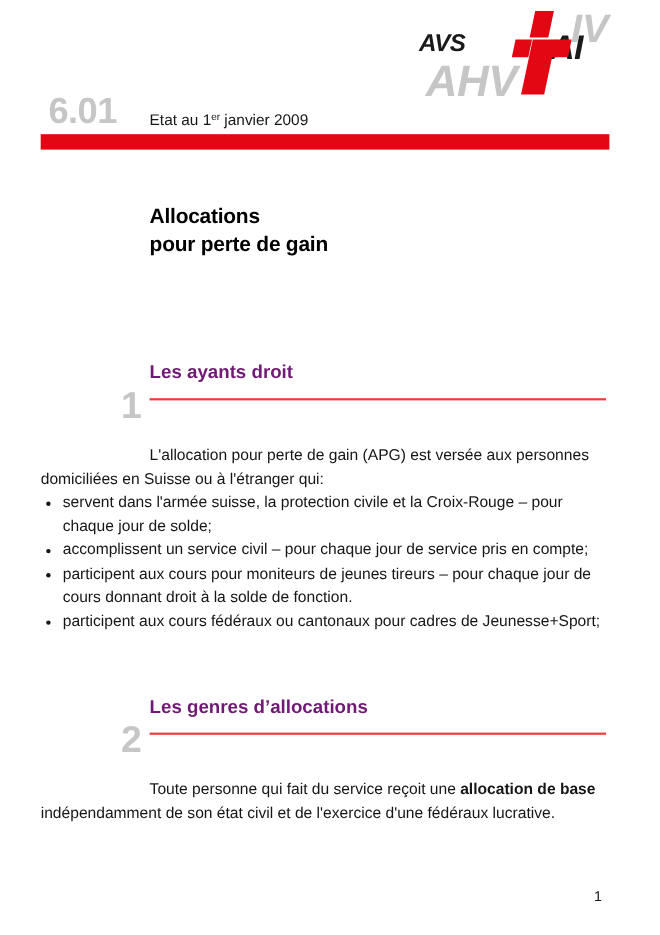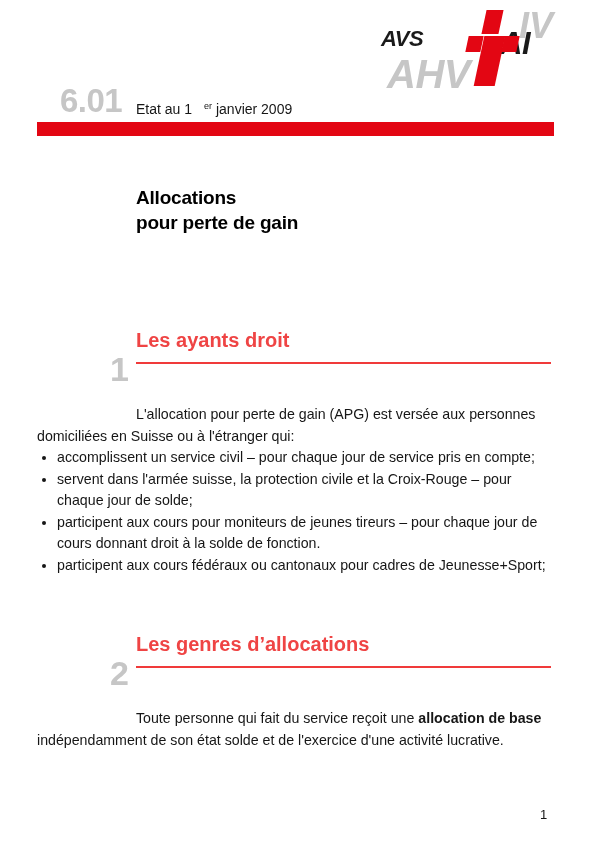--- a/index.html
+++ b/index.html
@@ -87,41 +87,40 @@
     transform: skewX(-12deg);
   }
   .cross .b-top     { left: 17px; top: 0px;  width: 17px; height: 24px; }
   .cross .b-left    { left: 0px;  top: 26px; width: 15px; height: 16px; }
   .cross .b-right   { left: 36px; top: 26px; width: 15px; height: 16px; }
   .cross .b-bottom  { left: 12px; top: 26px; width: 21px; height: 50px; }
 
   
   .doc-number {
     position: absolute;
-    left: 60px;
+    left: 44px;
     top: 84px;
     font-size: 33px;
     font-weight: bold;
     color: #c6c6c6;
     line-height: 1;
     letter-spacing: -0.5px;
   }
   .doc-date {
     position: absolute;
     left: 136px;
     top: 102px;
     font-size: 14px;
     color: #161616;
     line-height: 1;
     white-space: nowrap;
   }
   .doc-date sup {
     font-size: 9px;
     vertical-align: 5px;
-    margin-left: 12px;
   }
 
   .red-bar {
     position: absolute;
     left: 37px;
     top: 122px;
     width: 517px;
     height: 14px;
     background: #e30613;
   }
@@ -141,23 +140,23 @@
 
   
   .section { position: absolute; width: 600px; }
   #section-1 { top: 330px; }
   #section-2 { top: 634px; }
 
   .section-heading {
     position: absolute;
     left: 136px;
     top: 0px;
-    font-size: 20px;
-    font-weight: bold;
-    color: #ef4444;
+    font-size: 17px;
+    font-weight: bold;
+    color: #701a75;
     line-height: 1;
     white-space: nowrap;
   }
   .section-number {
     position: absolute;
     left: 110px;
     top: 22px;
     font-size: 34px;
     font-weight: bold;
     color: #c6c6c6;
@@ -240,32 +239,32 @@
 
   <h1 class="title"><span>Allocations</span><br><span>pour perte de gain</span></h1>
 
   <div class="section" id="section-1">
     <div class="section-heading">Les ayants droit</div>
     <div class="section-number">1</div>
     <div class="section-rule"></div>
     <div class="section-body">
       <p class="lead">L'allocation pour perte de gain (APG) est versée aux personnes domiciliées en Suisse ou à l'étranger qui:</p>
       <ul class="bullets">
+        <li><span class="dot"></span><span>servent dans l'armée suisse, la protection civile et la Croix-Rouge – pour chaque jour de solde;</span></li>
         <li><span class="dot"></span><span>accomplissent un service civil – pour chaque jour de service pris en compte;</span></li>
-        <li><span class="dot"></span><span>servent dans l'armée suisse, la protection civile et la Croix-Rouge – pour chaque jour de solde;</span></li>
         <li><span class="dot"></span><span>participent aux cours pour moniteurs de jeunes tireurs – pour chaque jour de cours donnant droit à la solde de fonction.</span></li>
         <li><span class="dot"></span><span>participent aux cours fédéraux ou cantonaux pour cadres de Jeunesse+Sport;</span></li>
       </ul>
     </div>
   </div>
 
   <div class="section" id="section-2">
     <div class="section-heading">Les genres d’allocations</div>
     <div class="section-number">2</div>
     <div class="section-rule"></div>
     <div class="section-body">
-      <p class="lead"><span>Toute personne qui fait du service reçoit une </span><b>allocation de base</b><span> indépendamment de son état solde et de l'exercice d'une activité lucrative.</span></p>
+      <p class="lead"><span>Toute personne qui fait du service reçoit une </span><b>allocation de base</b><span> indépendamment de son état civil et de l'exercice d'une fédéraux lucrative.</span></p>
     </div>
   </div>
 
   <div class="page-number">1</div>
 
 </div>
 
 </body></html>

